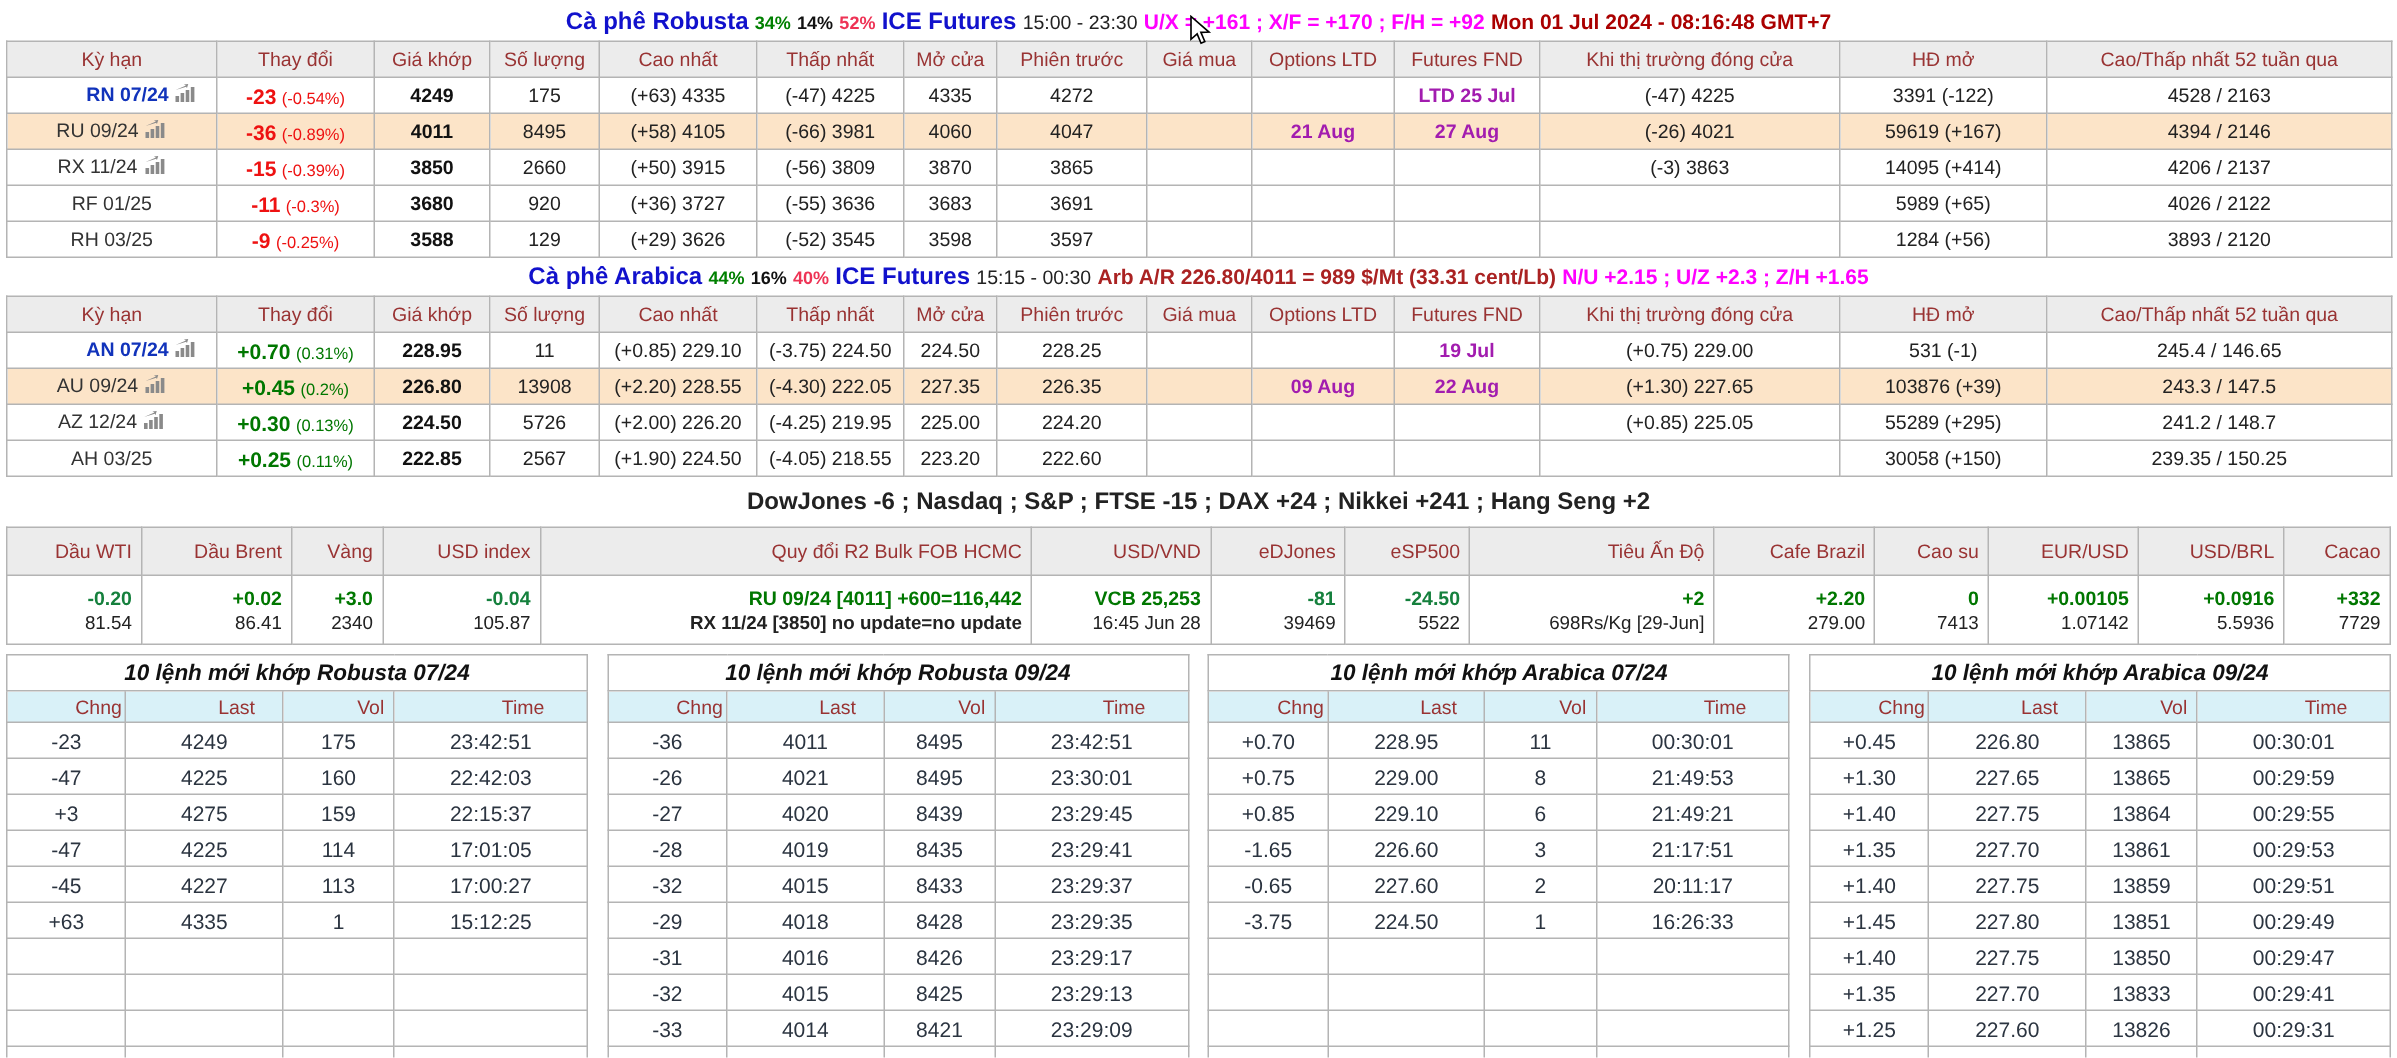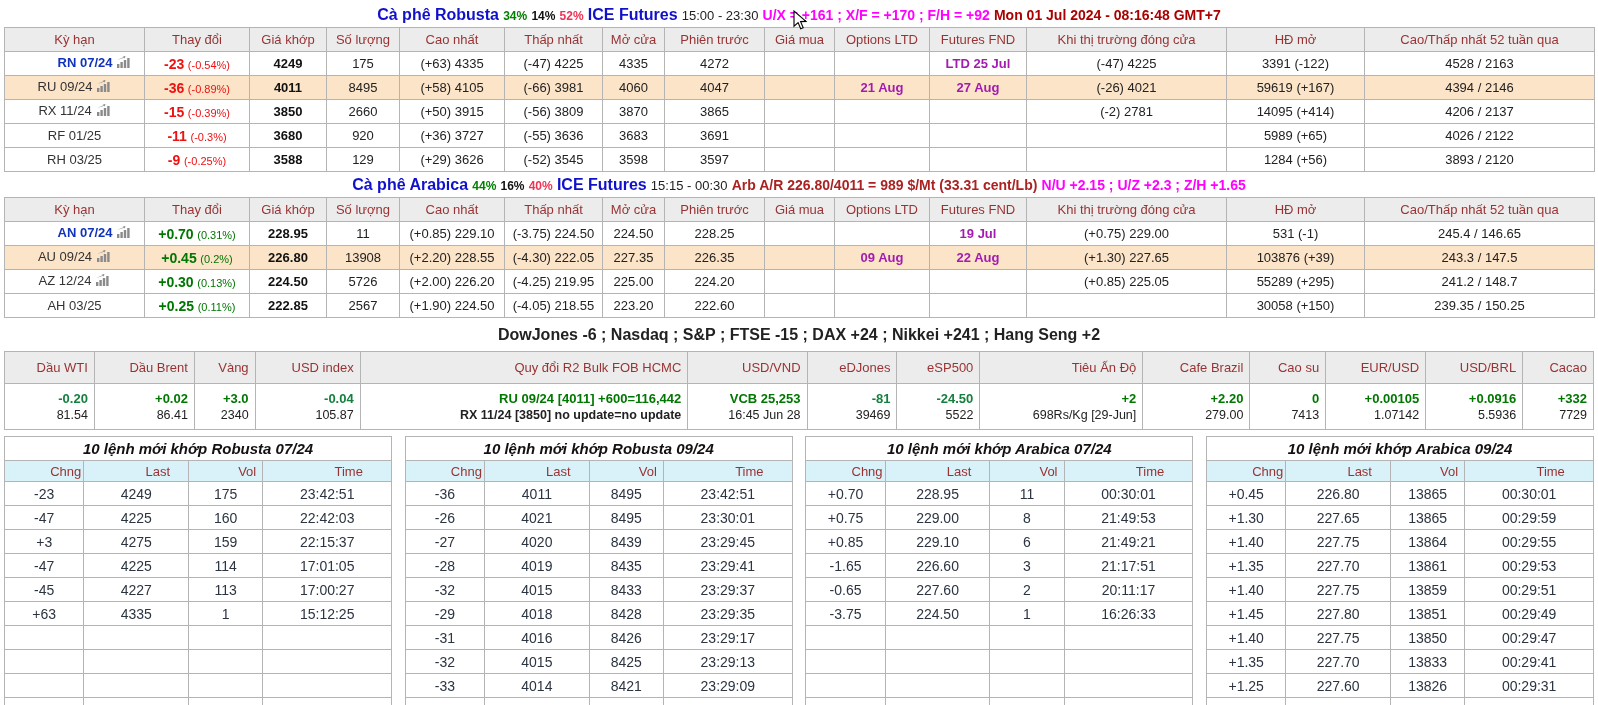--- a/index.html
+++ b/index.html
@@ -169,21 +169,21 @@
           <td class="neg"><span class="chg">-15</span> <span class="pct">(-0.39%)</span></td>
           <td class="c-last">3850</td>
           <td>2660</td>
           <td>(+50) 3915</td>
           <td>(-56) 3809</td>
           <td>3870</td>
           <td>3865</td>
           <td></td>
           <td class="c-bold"></td>
           <td class="c-bold"></td>
-          <td>(-2) 2781</td>
+          <td>(-3) 3863</td>
           <td>14095 (+414)</td>
           <td>4206 / 2137</td>
         </tr>
 
         <tr>
           <td class="c-contract"><span>RF 01/25</span></td>
           <td class="neg"><span class="chg">-11</span> <span class="pct">(-0.3%)</span></td>
           <td class="c-last">3680</td>
           <td>920</td>
           <td>(+36) 3727</td>

